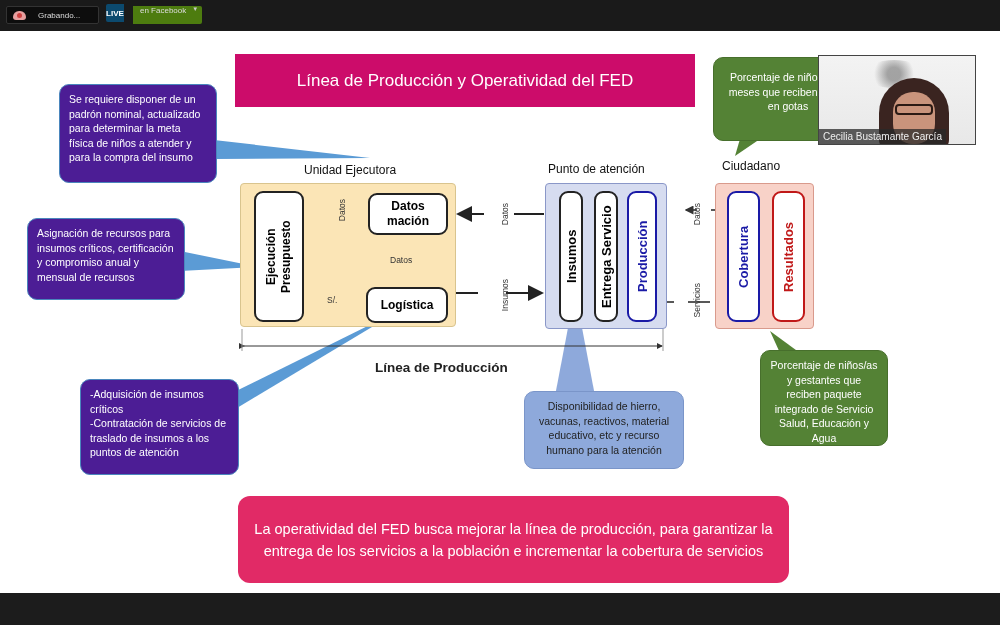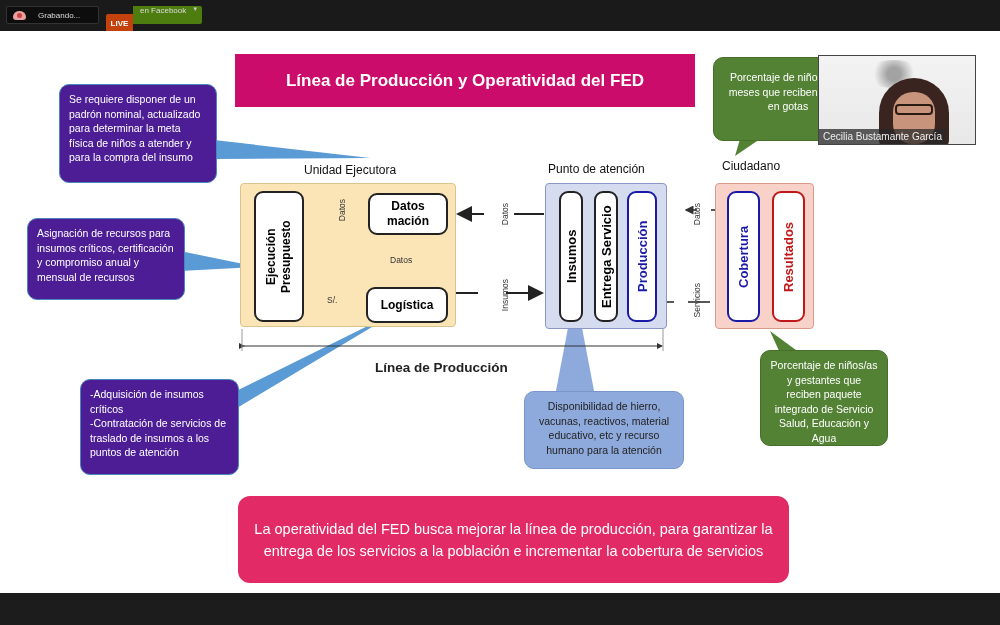--- a/index.html
+++ b/index.html
@@ -2,29 +2,29 @@
 <html><head>
 <meta charset="utf-8">
 <style>
   * { box-sizing: border-box; margin: 0; padding: 0; }
   html, body { width: 1000px; height: 625px; overflow: hidden; background: #1c1c1c; font-family: "Liberation Sans", sans-serif; }
   #topbar { position: absolute; left: 0; top: 0; width: 1000px; height: 31px; background: #1a1a1a; }
   #rec-pill { position: absolute; left: 6px; top: 6px; width: 93px; height: 18px; background: #0d0d0d; border: 1px solid #333; border-radius: 2px; display: flex; align-items: center; }
   #rec-pill .cloud { width: 13px; height: 9px; margin-left: 6px; background: #e8a0a0; border-radius: 6px 6px 3px 3px; position: relative; }
   #rec-pill .cloud:after { content: ""; position: absolute; left: 4px; top: 2px; width: 5px; height: 5px; border-radius: 50%; background: #d04040; }
   #rec-pill span { color: #ddd; font-size: 8px; margin-left: 12px; text-align: center; }
-  #live-badge { position: absolute; left: 106px; top: 14px; width: 27px; height: 18px; background: #c2410c; color: #fff; font-weight: bold; font-size: 8px; display: flex; align-items: center; justify-content: center; border-radius: 2px 0 0 2px; }
+  #live-badge { position: absolute; left: 106px; top: 4px; width: 18px; height: 18px; background: #0c4a6e; color: #fff; font-weight: bold; font-size: 8px; display: flex; align-items: center; justify-content: center; border-radius: 2px 0 0 2px; }
   #fb-select { position: absolute; left: 133px; top: 6px; width: 69px; height: 18px; background: #4d7c0f; color: #ddd; font-size: 8px; display: flex; padding-left: 7px; border-radius: 0 2px 2px 0; }
   #fb-select .caret { margin-left: 6px; font-size: 6px; color: #ccc; }
 
   #slide { position: absolute; left: 0; top: 31px; width: 1000px; height: 562px; background: #ffffff; }
   #bottombar { position: absolute; left: 0; top: 593px; width: 1000px; height: 32px; background: #1c1c1c; }
 
   .abs { position: absolute; }
-  #title-banner { left: 235px; top: 23px; width: 460px; height: 53px; background: #cc0c6a; color: #fff; font-size: 17px; font-weight: bold; display: flex; align-items: center; justify-content: center; }
+  #title-banner { left: 235px; top: 23px; width: 460px; height: 53px; background: #cc0c6a; color: #fff; font-size: 17px; font-weight: normal; display: flex; align-items: center; justify-content: center; }
 
   .callout { position: absolute; border-radius: 10px; font-size: 10.5px; line-height: 14.5px; padding: 7px 9px; }
   .blue { background: #4c1d95; color: #fff; border: 1px solid #4a86bd; }
   .green { background: #548235; color: #fff; border: 1px solid #476f2c; text-align: center; }
   .lav { background: #8ea9db; color: #222; border: 1px solid #7a95c9; text-align: center; }
 
   .section-label { position: absolute; font-size: 12px; color: #111; }
   .box { position: absolute; border-radius: 4px; }
   .inner { position: absolute; background: #fff; border: 2px solid #222; border-radius: 9px; display: flex; align-items: center; justify-content: center; font-weight: bold; font-size: 12px; text-align: center; line-height: 15px; }
   .vert { writing-mode: vertical-rl; transform: rotate(180deg); }

